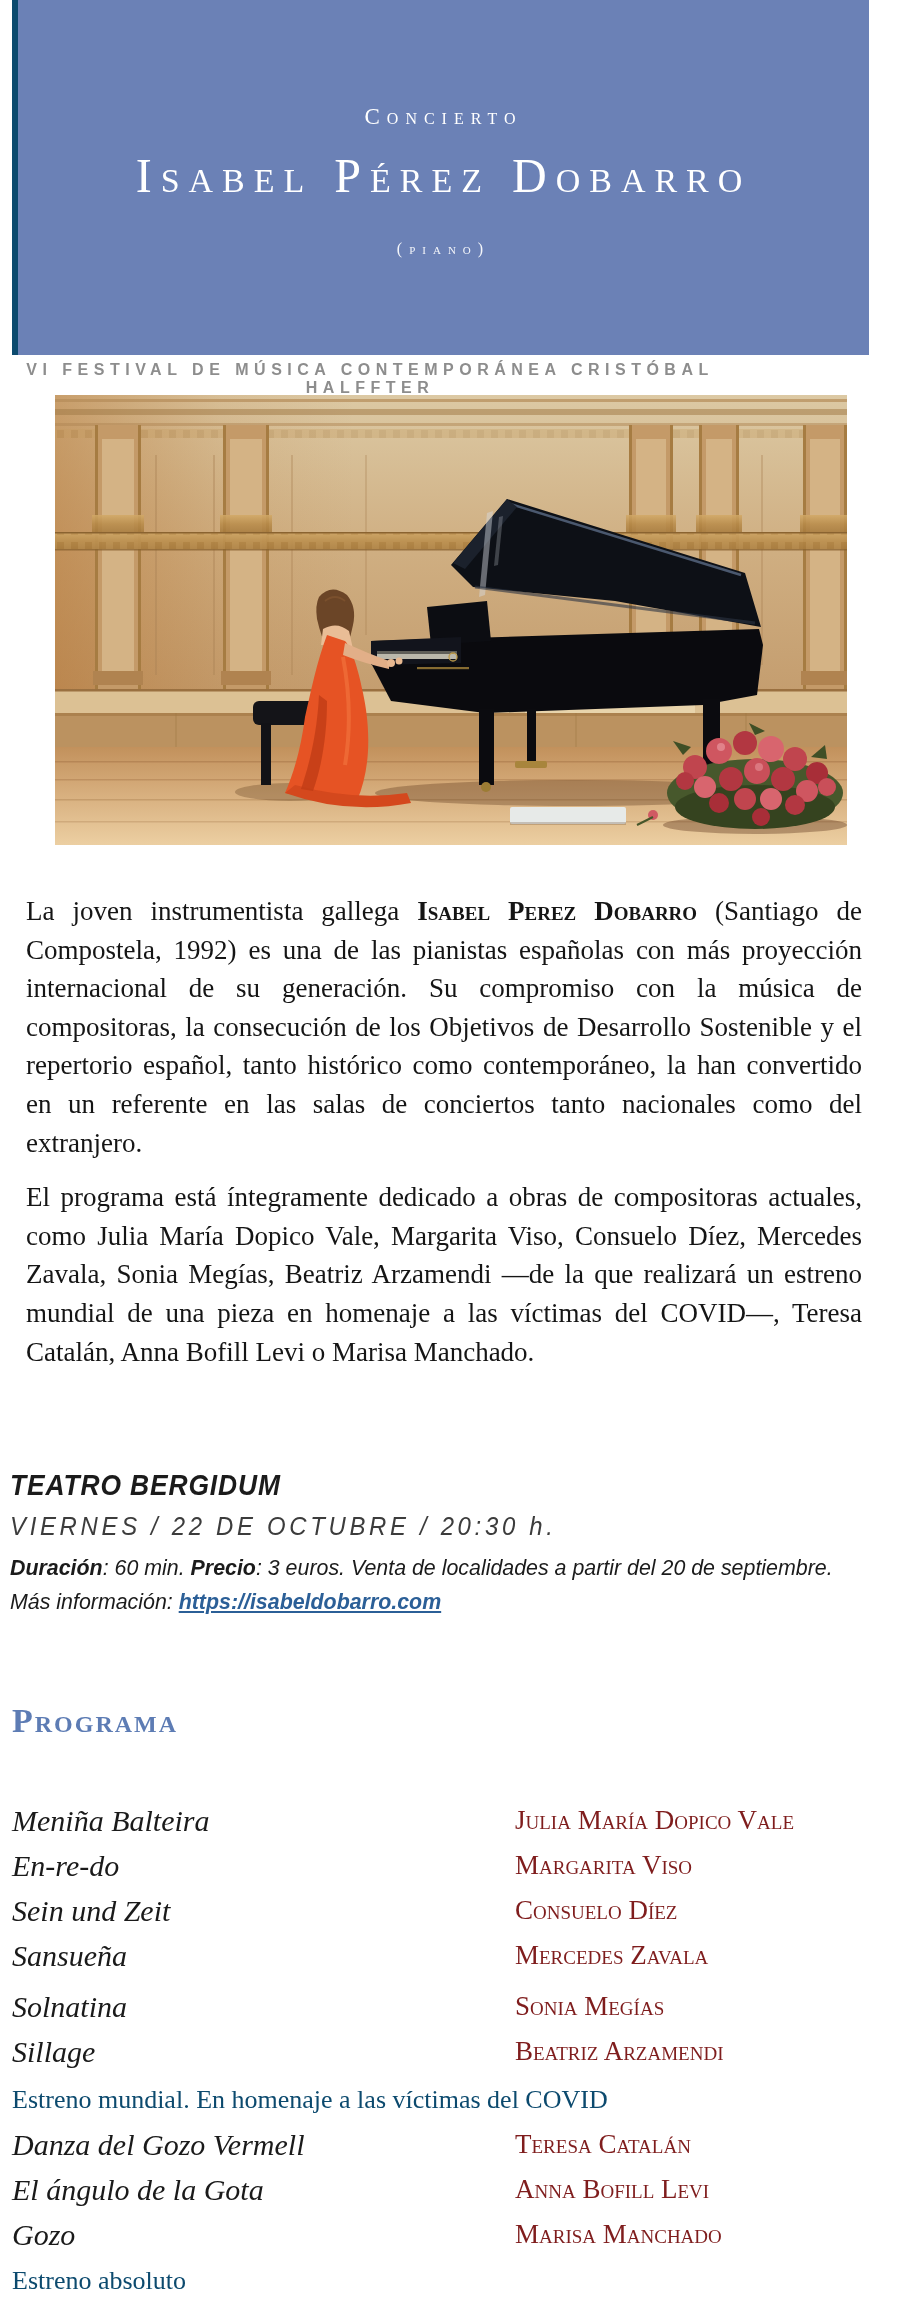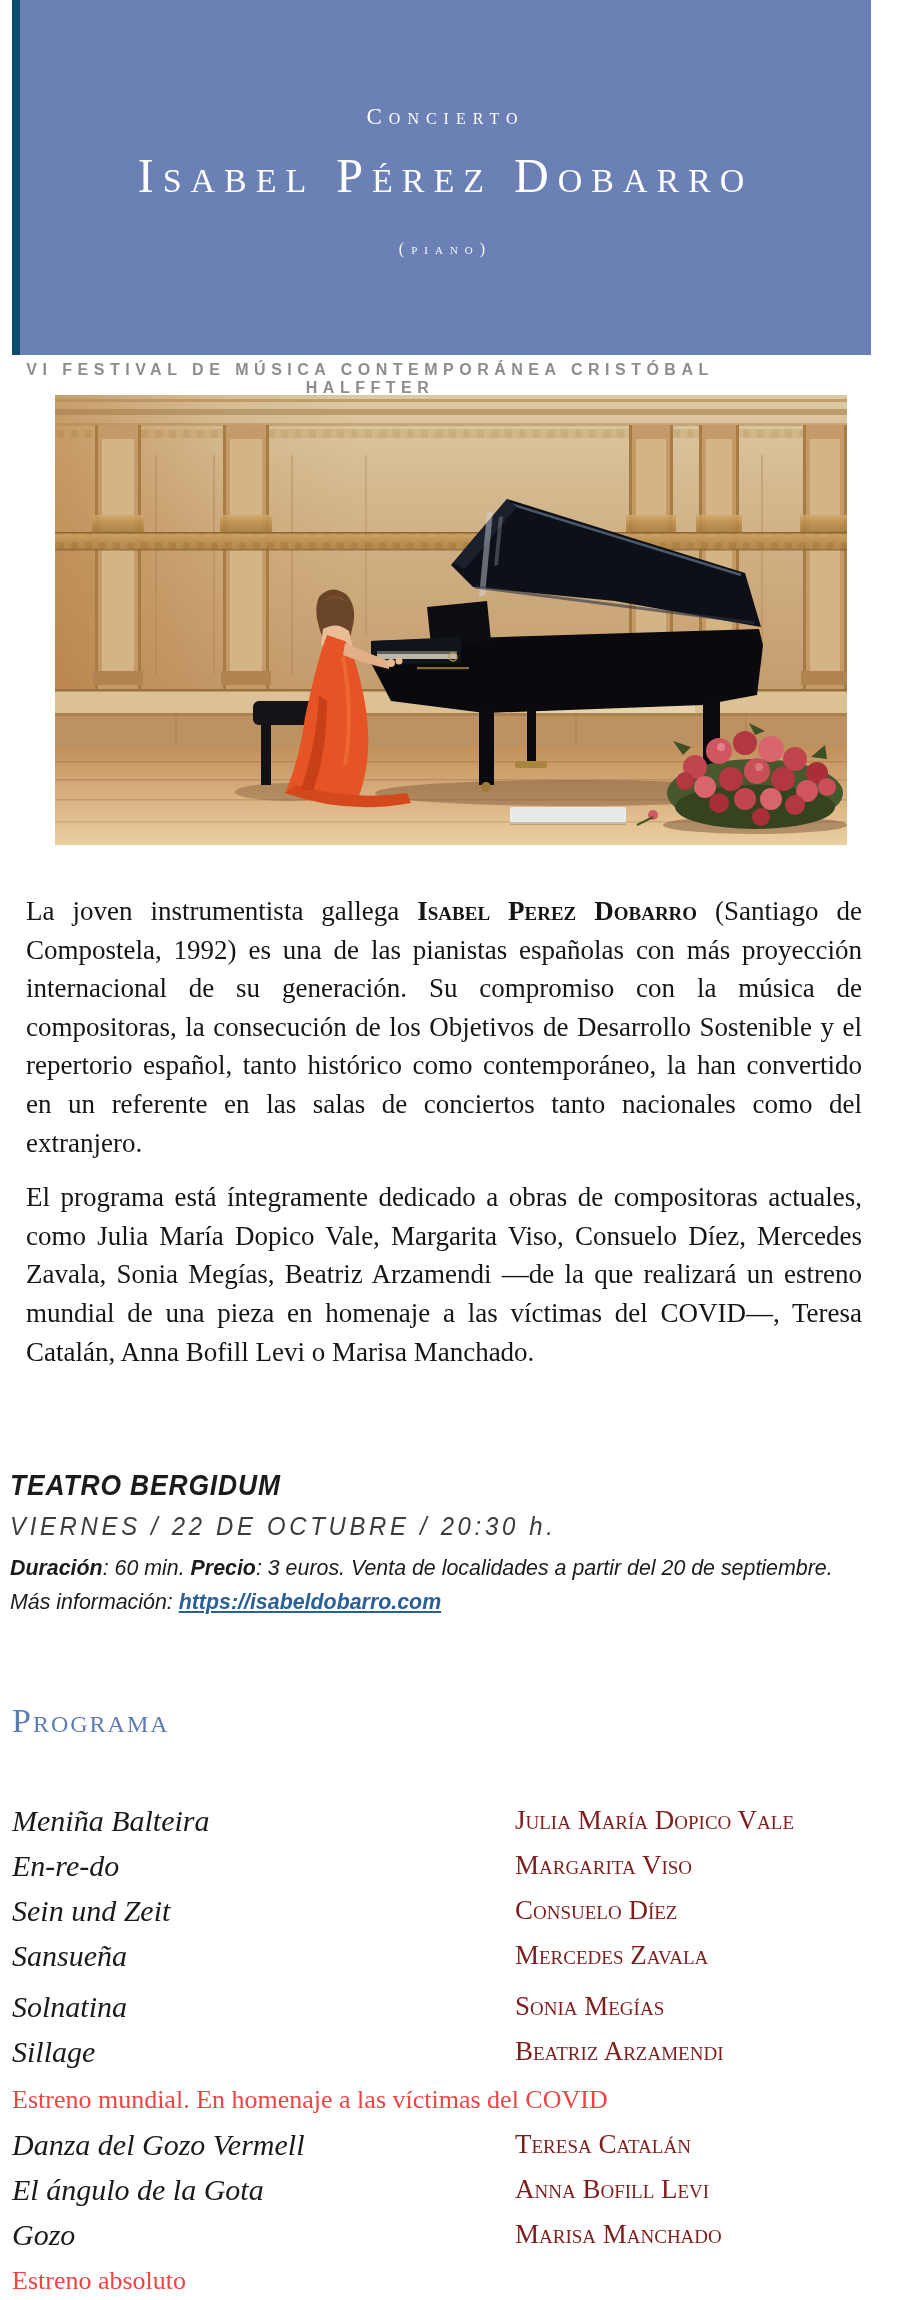--- a/index.html
+++ b/index.html
@@ -1,21 +1,21 @@
 <!DOCTYPE html>
 <html><head>
 <meta charset="utf-8">
 <style>
   html,body{margin:0;padding:0;}
   .page{position:relative;width:900px;height:2300px;background:#ffffff;overflow:hidden;
         font-family:"Liberation Serif", serif;}
 
   
   .banner{position:absolute;left:12px;top:0;width:851px;height:355px;
-          background:#6b81b6;border-left:8px solid #0c4a6e;}
+          background:#6b81b6;border-left:6px solid #0c4a6e;}
   .banner .kicker{position:absolute;top:104px;left:0;right:0;text-align:center;
           font-variant:small-caps;font-size:23px;letter-spacing:7px;color:#ffffff;}
   .banner .title{position:absolute;top:148px;left:0;right:0;text-align:center;
           font-variant:small-caps;font-weight:400;font-size:48px;letter-spacing:9px;color:#ffffff;}
   .banner .subtitle{position:absolute;top:240px;left:0;right:0;text-align:center;
           font-variant:small-caps;font-size:16px;letter-spacing:7px;color:#f4f6fa;}
 
   
   .festival{position:absolute;top:361px;left:0;width:740px;text-align:center;
           font-family:"Liberation Sans", sans-serif;font-size:16px;font-weight:bold;
@@ -36,28 +36,28 @@
   .venue-name{font-size:30px;font-weight:bold;letter-spacing:1px;
          transform:scaleX(.88);transform-origin:left;}
   .venue-dt{margin-top:9px;font-size:26px;letter-spacing:4px;color:#3c3c3c;
          transform:scaleX(.92);transform-origin:left;}
   .venue-details{margin-top:13px;font-size:22.5px;transform:scaleX(.95);transform-origin:left;}
   .venue-more{margin-top:8px;font-size:22.5px;transform:scaleX(.95);transform-origin:left;}
   .blb{font-weight:bold;}
   .link{color:#2b5f97;font-weight:bold;text-decoration:underline;cursor:pointer;}
 
   
-  .prog-head{position:absolute;left:12px;top:1702px;font-variant:small-caps;font-weight:normal;
+  .prog-head{position:absolute;left:12px;top:1702px;font-variant:small-caps;font-weight:bold;
          font-size:34px;letter-spacing:2px;color:#5d7cb4;}
   .program{position:absolute;left:12px;top:1798px;width:876px;}
   .row{position:relative;height:45px;}
   .row .piece{font-style:italic;font-weight:normal;font-size:30px;line-height:45px;color:#1a1a1a;}
   .row .composer{position:absolute;left:503px;top:0;font-variant:small-caps;
          font-size:27px;line-height:45px;color:#7f1d1d;}
-  .note{height:44px;font-size:26px;line-height:44px;color:#ef4444;}
+  .note{height:44px;font-size:26px;line-height:44px;color:#0c4a6e;}
   .m6{margin-top:6px}.m4{margin-top:4px}.m2{margin-top:2px}
 </style>
 </head>
 <body>
 
 <div class="page">
 
   <div class="banner">
     <div class="kicker">Concierto</div>
     <div class="title">Isabel Pérez Dobarro</div>

